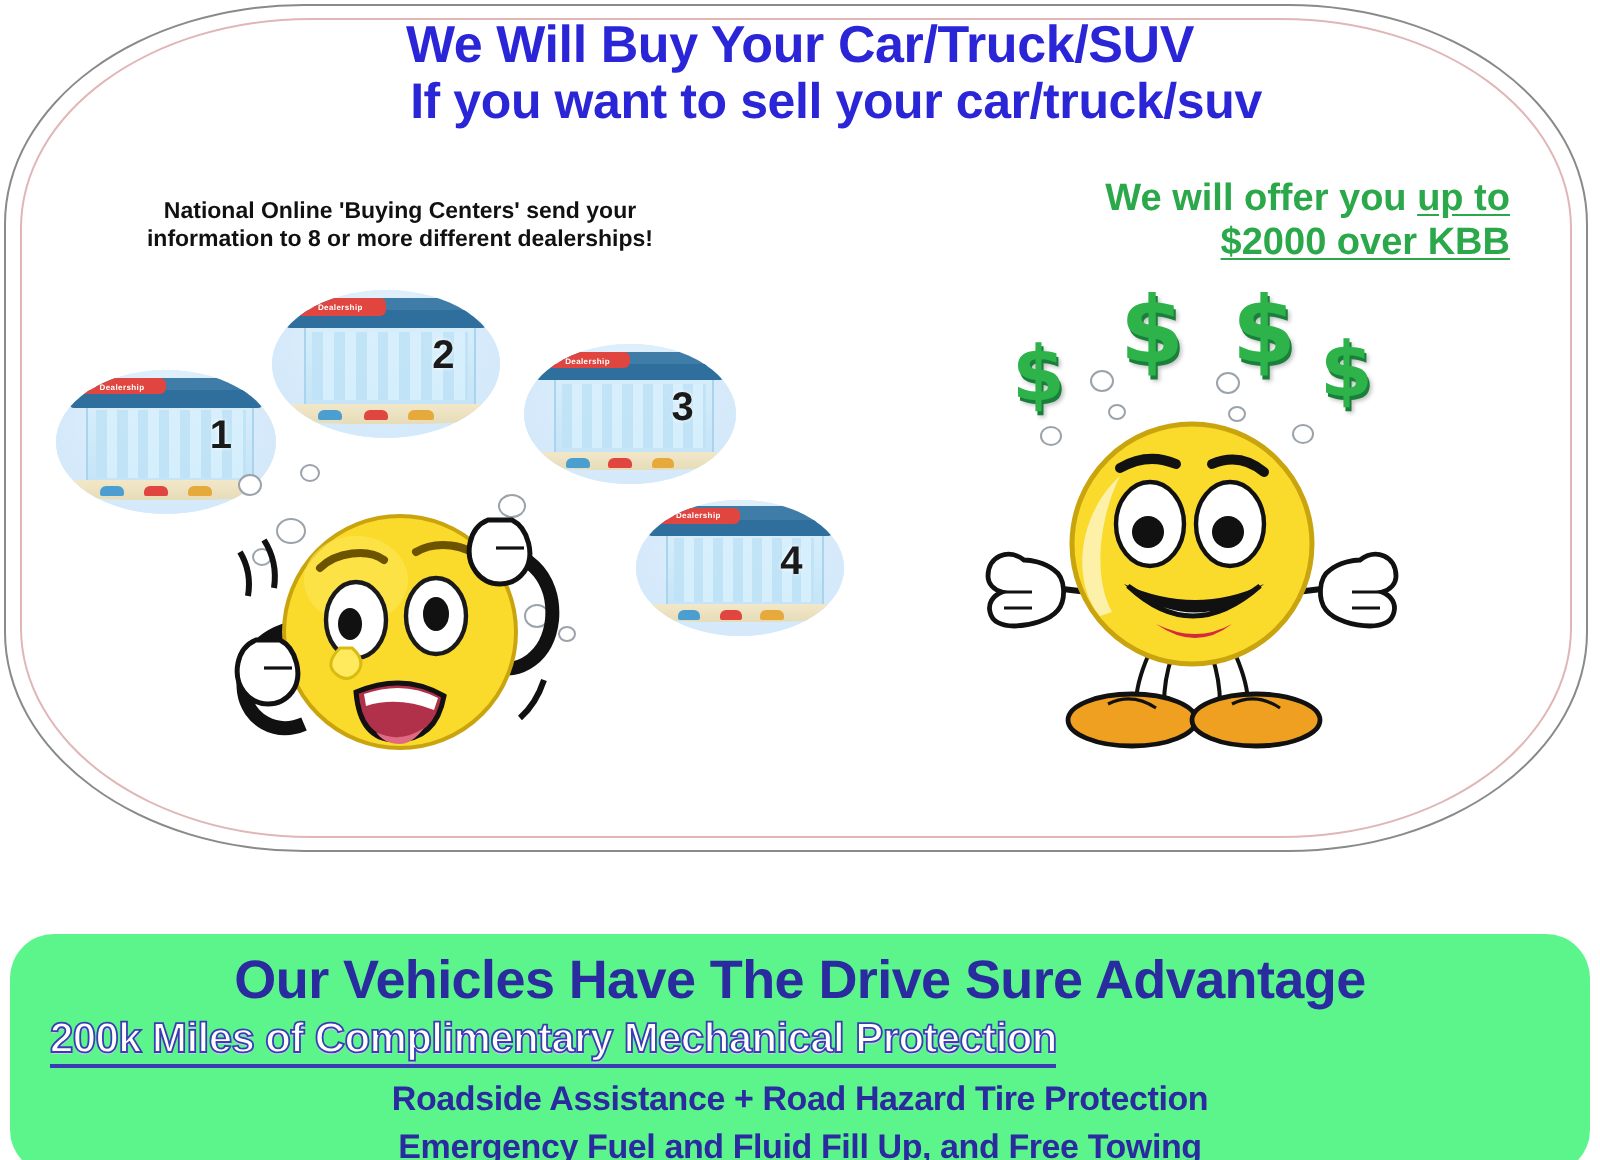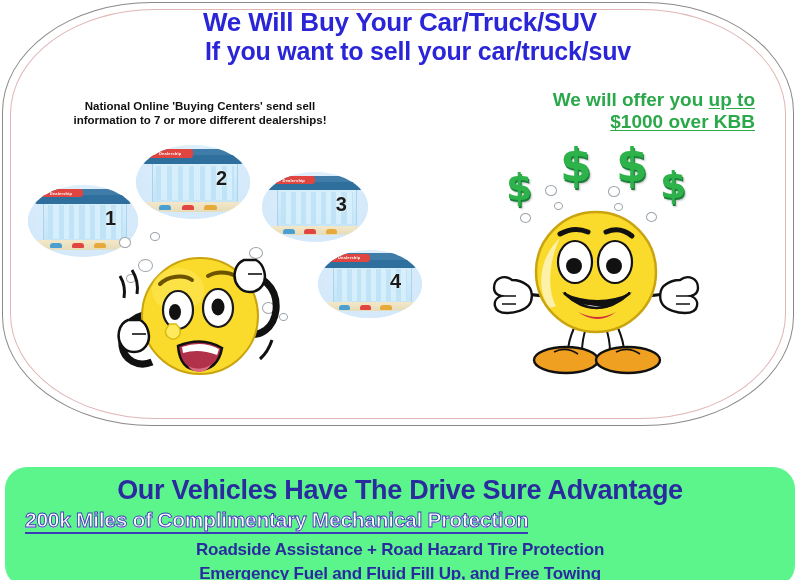--- a/index.html
+++ b/index.html
@@ -135,27 +135,27 @@
   <div class="top-panel">
     <div class="top-panel-inner"></div>
   </div>
 
   <div class="headline">
     <div>We Will Buy Your Car/Truck/SUV</div>
     <div class="l2">If you want to sell your car/truck/suv</div>
   </div>
 
   <div class="left-caption">
-    <div>National Online 'Buying Centers' send sell</div>
-    <div>information to 7 or more different dealerships!</div>
+    <div>National Online 'Buying Centers' send your</div>
+    <div>information to 8 or more different dealerships!</div>
   </div>
 
   <div class="right-caption">
     <div><span>We will offer you </span><u>up to</u></div>
-    <div><u>$1000 over KBB</u></div>
+    <div><u>$2000 over KBB</u></div>
   </div>
 
   <div class="bubble" style="left:28px;top:185px;width:110px;height:72px;">
     <div class="sky"></div>
     <div class="bldg">
       <div class="glass"></div>
     </div>
     <div class="roof2"></div>
     <div class="roof"></div>
     <div class="sign">Dealership</div>

